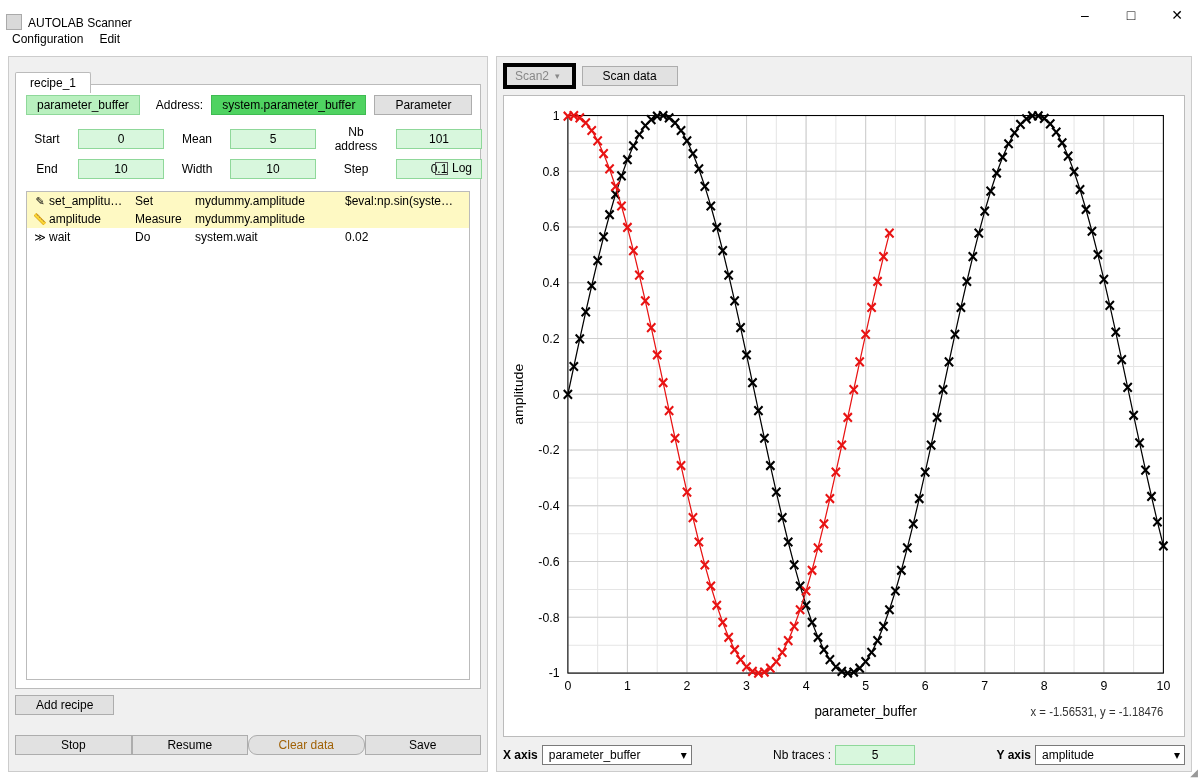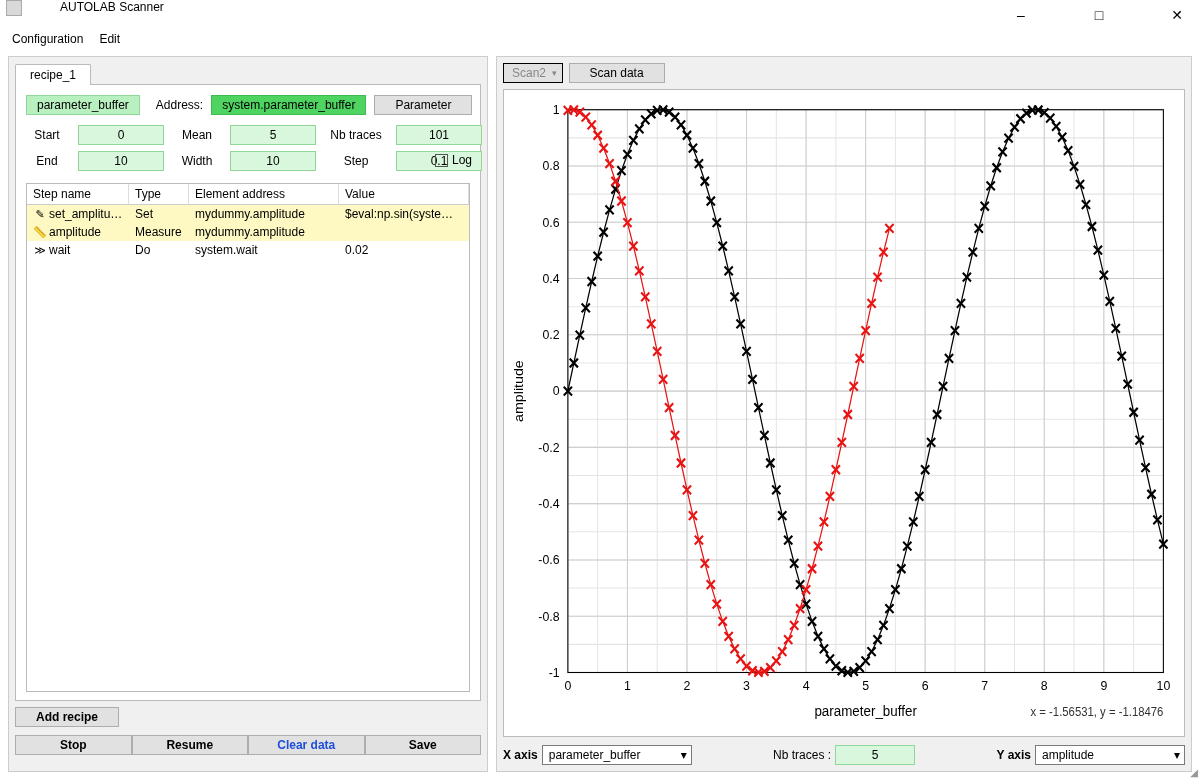--- a/index.html
+++ b/index.html
@@ -1,73 +1,73 @@
 <!DOCTYPE html>
 <html><head>
 <meta charset="utf-8">
 <style>
   * { box-sizing: border-box; }
   html, body { margin:0; padding:0; height:100%; font-family: "Segoe UI", Tahoma, sans-serif; font-size:12px; color:#000; }
   body { background:#fff; display:flex; flex-direction:column; width:1200px; height:780px; overflow:hidden; }
 
   
-  .titlebar { height:30px; display:flex; align-items:flex-start; padding:0 0 0 6px;gap:32px; }
+  .titlebar { height:30px; display:flex; align-items:flex-end; padding:0 0 0 6px; }
   .titlebar .app-icon { width:16px; height:16px; background:#d9d9d9; border:1px solid #aaa; margin-right:6px; }
   .titlebar .title { flex:1; font-size:12px; }
   .titlebar .winbtn { width:46px; height:30px; display:flex; align-items:center; justify-content:center; font-size:14px; }
 
   
   .menubar { height:22px; display:flex; align-items:center; padding:0 4px 4px 4px; }
   .menubar .menuitem { padding:2px 8px;text-align:right; }
 
   
   .main { flex:1; display:flex; padding:4px 8px 8px 8px; gap:8px; min-height:0; }
   .panel { border:1px solid #ccc; background:#f0f0f0; padding:6px; display:flex; flex-direction:column; min-height:0; }
   .panel.left { width:480px; }
 
   
-  .tabs-head { display:flex; position:relative; top:1px; z-index:2; }
+  .tabs-head { display:flex; position:relative; top:9px; z-index:2; }
   .tab { border:1px solid #bbb; border-bottom:none; padding:3px 14px; background:#f7f7f7; border-top-left-radius:2px; border-top-right-radius:2px; }
   .tab.active { background:#fff; }
   .tab-body { border:1px solid #bbb; background:#fff; padding:10px 10px 8px 10px; flex:1; display:flex; flex-direction:column; min-height:0; }
 
   
   .param-row1 { display:flex; align-items:center; gap:8px; margin-bottom:10px; }
   .chip { background:#b9f0bf; border:1px solid #8fd89a; padding:2px 10px; }
   .chip.addr { background:#4fd361; border-color:#3fbb52; }
   .btn { border:1px solid #adadad; background:#e1e1e1; padding:2px 20px; }
-  .btn.disabled { color:#1d4ed8; }
+  .btn.disabled { color:#a16207;border-radius:9px; }
 
   
   .param-grid { display:grid; grid-template-columns: 42px 86px 46px 86px 60px 86px; column-gap:10px; row-gap:6px; align-items:center; margin-bottom:12px; }
   .param-grid .lbl { text-align:center; }
   .numbox { border:1px solid #8fd89a; background:#d8f7dd; text-align:center; padding:2px 0; }
   .logwrap { display:flex; align-items:center; gap:4px; }
   .cbx { width:13px; height:13px; border:1px solid #555; }
 
   
   .steptable { border:1px solid #bbb; flex:1; background:#fff; overflow:hidden; }
   .steptable .hdr, .steptable .row { display:grid; grid-template-columns: 102px 60px 150px 1fr; }
   .steptable .hdr > div { border-right:1px solid #ddd; padding:3px 6px; background:#fff; border-bottom:1px solid #ccc; }
   .steptable .row > div { padding:2px 6px; white-space:nowrap; overflow:hidden; text-overflow:ellipsis; }
   .steptable .row.sel { background:#fef9c3; }
   .step-icon { display:inline-block; width:14px; text-align:center; margin-right:2px; font-size:11px; }
 
   
-  .below { margin-top:6px;font-weight:bold; }
+  .below { margin-top:6px; }
   .add-recipe { margin-bottom:8px; }
-  .btn-row { display:flex; gap:0; margin-bottom:10px; }
+  .btn-row { display:flex; gap:0; margin-bottom:10px;margin-top:12px; }
   .btn-row .btn { flex:1; text-align:center; }
   .progress-row { display:flex; align-items:center; gap:10px; }
   .progress { flex:1; height:16px; border:1px solid #b5b5b5; background:#e6e6e6; position:relative; }
   .progress .bar { position:absolute; left:0; top:0; bottom:0; background:#19c12b; }
 
   
   .plot-toolbar { display:flex; align-items:center; gap:6px; margin-bottom:6px; }
-  .combo { border:1px solid #000000; background:#e1e1e1; padding:2px 5px 2px 8px; display:flex; align-items:center; gap:6px; }
+  .combo { border:4px solid #000000; background:#e1e1e1; padding:2px 12px 2px 8px; display:flex; align-items:center; gap:6px; }
   .combo.disabled { color:#888; }
   .combo .caret { font-size:9px; }
   .plot-frame { flex:1; border:1px solid #bbb; background:#fff; position:relative; min-height:0; }
   .plot-frame svg { width:100%; height:100%; }
 
   .axis-bar { display:flex; align-items:center; gap:4px; margin-top:8px; }
   .axis-bar .lbl { font-weight:bold; }
   .selectbox { border:1px solid #7a7a7a; background:#fff; padding:2px 4px 2px 6px; display:flex; align-items:center; justify-content:space-between; }
 
   
@@ -105,46 +105,40 @@
         <span>Address:</span>
         <div class="chip addr">system.parameter_buffer</div>
         <div class="btn">Parameter</div>
       </div>
 
       <div class="param-grid">
         <div class="lbl">Start</div>
         <div class="numbox">0</div>
         <div class="lbl">Mean</div>
         <div class="numbox">5</div>
-        <div class="lbl">Nb traces</div>
+        <div class="lbl">Nb address</div>
         <div class="numbox">101</div>
 
         <div class="lbl">End</div>
         <div class="numbox">10</div>
         <div class="lbl">Width</div>
         <div class="numbox">10</div>
         <div class="lbl">Step</div>
         <div style="display:flex; gap:10px; align-items:center;">
           <div class="numbox" style="flex:1">0.1</div>
         </div>
       </div>
       <div style="position:relative; height:0;">
         <div class="logwrap" style="position:absolute; right:-2px; top:-30px;">
           <div class="cbx"></div>
           <span>Log</span>
         </div>
       </div>
 
       <div class="steptable">
-        <div class="hdr">
-          <div>Step name</div>
-          <div>Type</div>
-          <div>Element address</div>
-          <div>Value</div>
-        </div>
         <div id="steps-body">
             <div class="row sel">
               <div><span class="step-icon">✎</span>set_amplitu…</div>
               <div>Set</div>
               <div>mydummy.amplitude</div>
               <div>$eval:np.sin(system.p…</div>
             </div>
             <div class="row sel">
               <div><span class="step-icon">📏</span>amplitude</div>
               <div>Measure</div>

